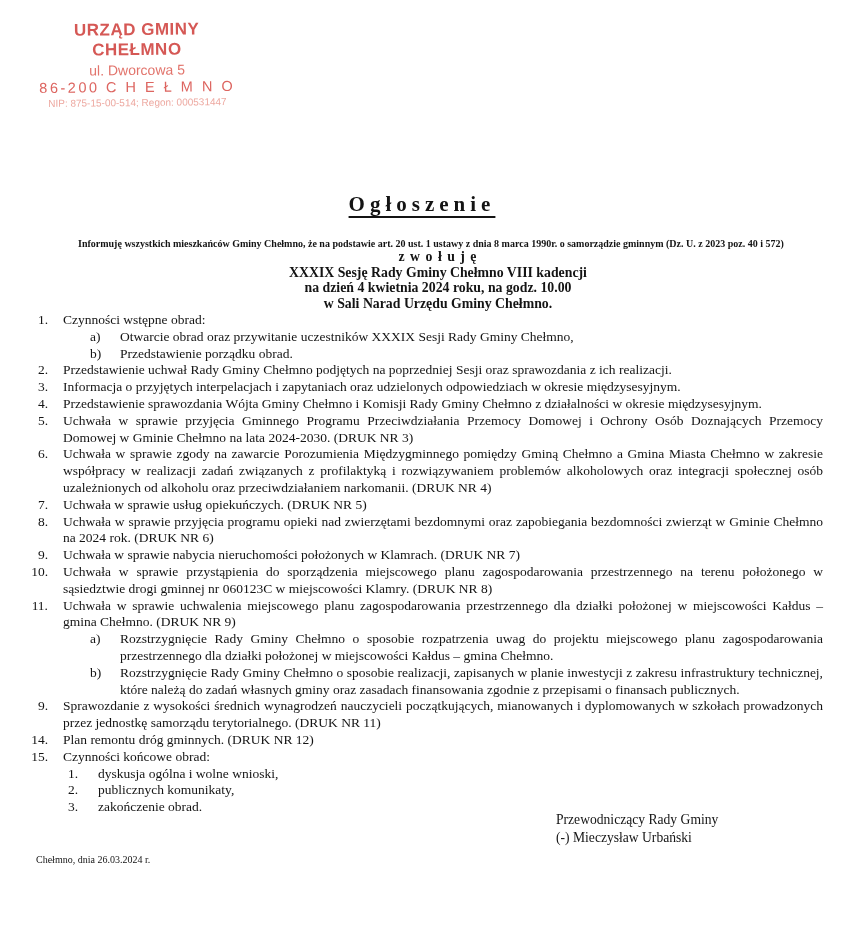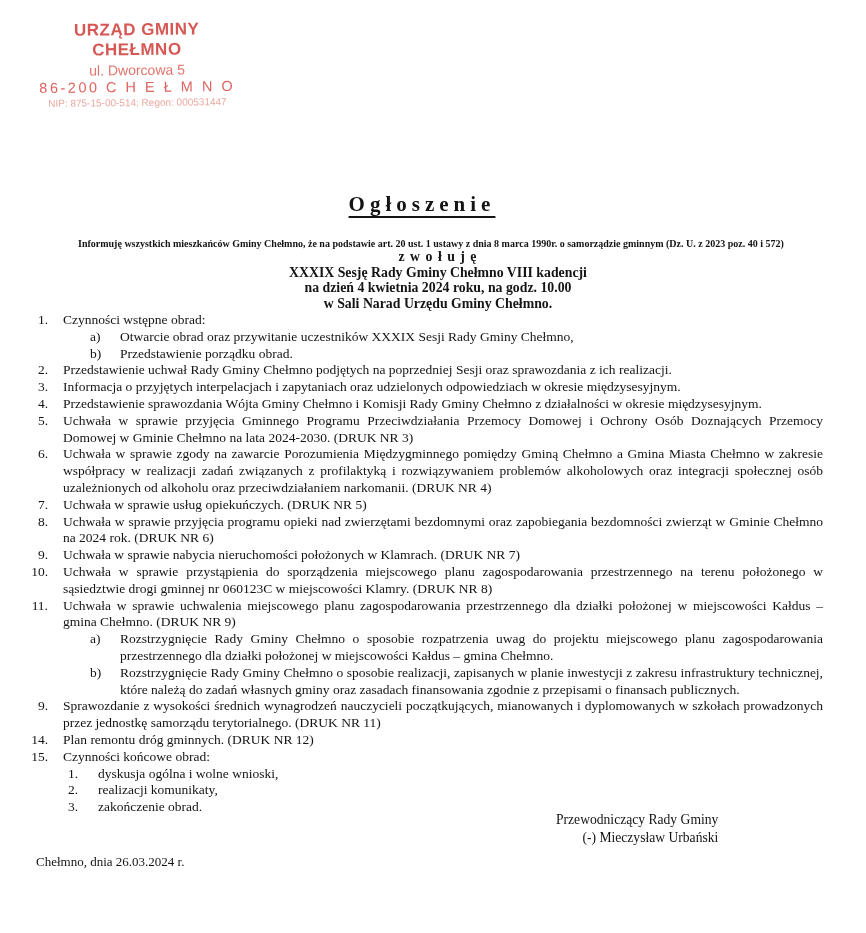--- a/index.html
+++ b/index.html
@@ -62,28 +62,28 @@
   .item { display:flex; }
   .item .num { flex:0 0 26px; text-align:right; }
   .item .body { flex:1; margin-left:15px; text-align:justify; }
   .sub-item { display:flex; margin-left:68px; }
   .sub-item .num { flex:0 0 18px; text-align:left; }
   .sub-item .body { flex:1; margin-left:12px; text-align:justify;font-family:Liberation Serif, serif; }
   .sub-item.tight { margin-left:46px; }
   
   .signature {
     position:absolute; top:811px; left:556px;
-    text-align:right;
+    text-align:left;
     font-size:13.6px;
     line-height:17.5px;
   }
   
   .footer-date {
     position:absolute; top:854px; left:36px;
-    font-size:13px;
+    font-size:10px;
   }
 </style>
 </head>
 <body>
 
 <div class="page">
 
   <div class="stamp">
     <div class="stamp-line1">URZĄD GMINY CHEŁMNO</div>
     <div class="stamp-line2">ul. Dworcowa 5</div>
@@ -178,21 +178,21 @@
     <div class="item">
       <span class="num">15.</span>
       <div class="body">Czynności końcowe obrad:</div>
     </div>
     <div class="sub-item tight">
       <span class="num">1.</span>
       <div class="body">dyskusja ogólna i wolne wnioski,</div>
     </div>
     <div class="sub-item tight">
       <span class="num">2.</span>
-      <div class="body">realizacji komunikaty,</div>
+      <div class="body">publicznych komunikaty,</div>
     </div>
     <div class="sub-item tight">
       <span class="num">3.</span>
       <div class="body">zakończenie obrad.</div>
     </div>
 
   </div>
 
   <div class="signature">
     <div>Przewodniczący Rady Gminy</div>

